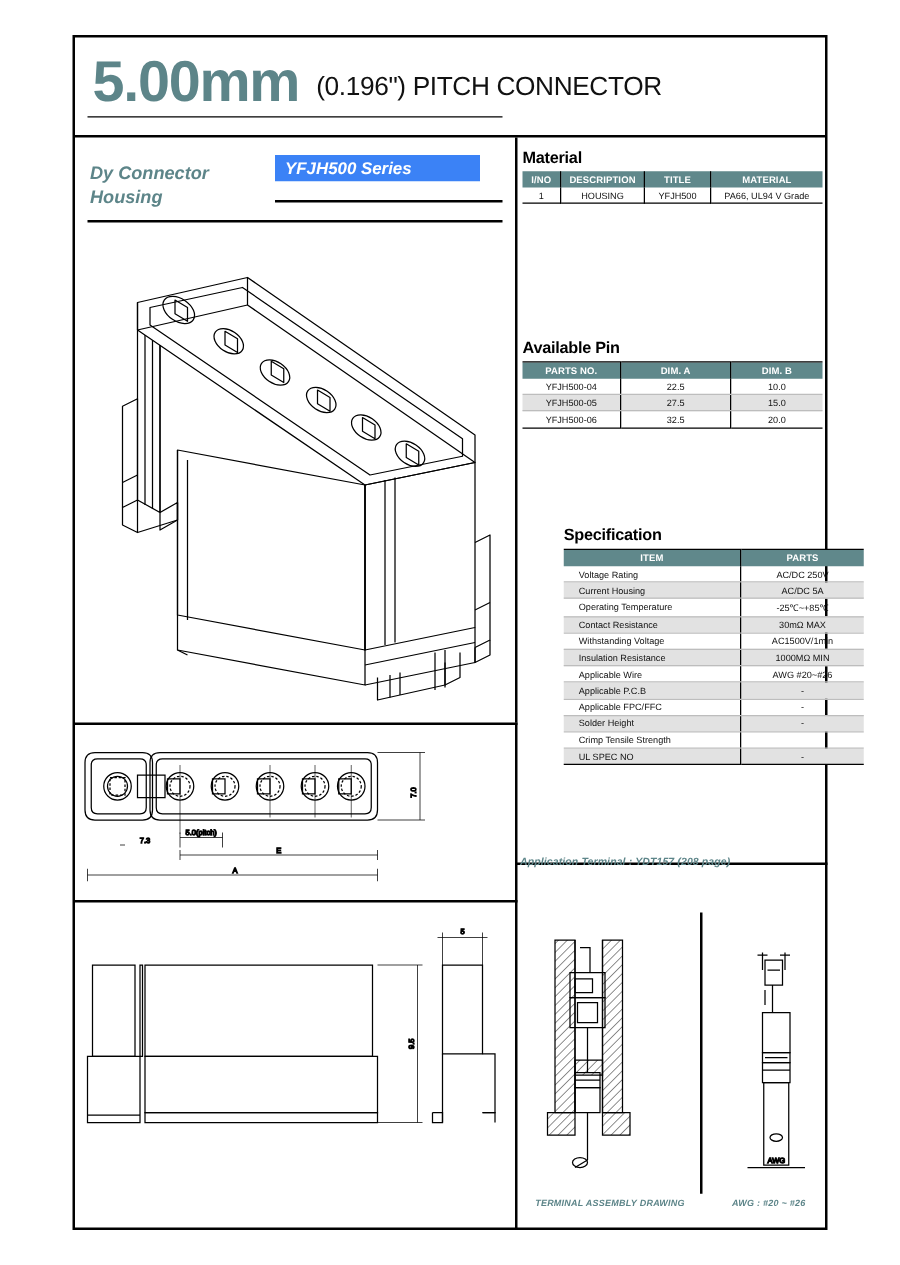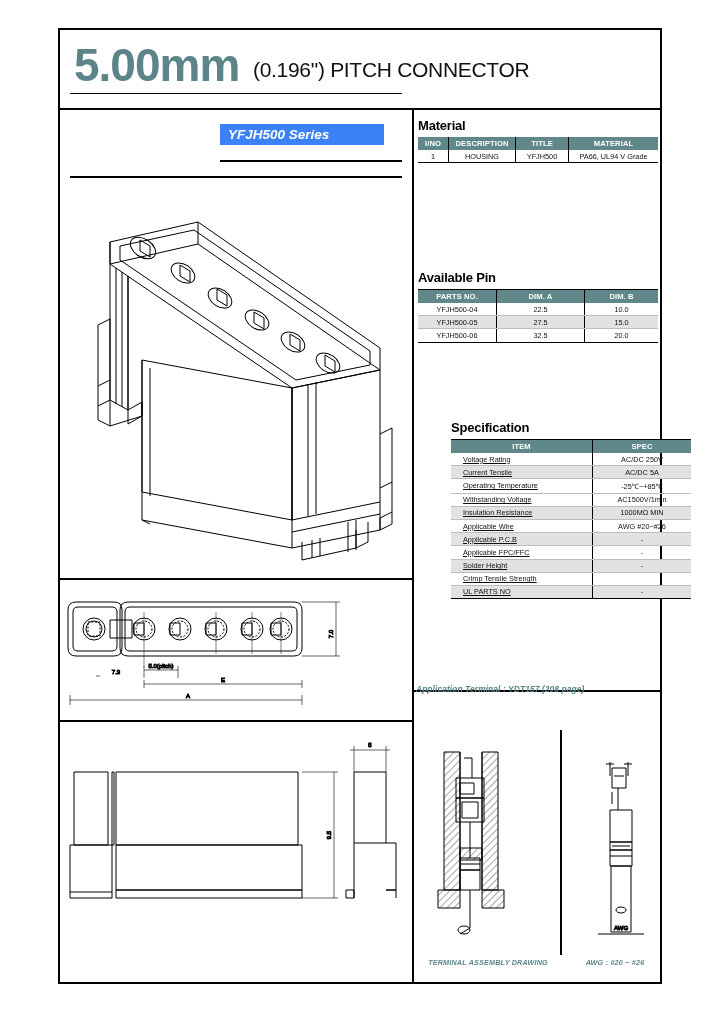--- a/index.html
+++ b/index.html
@@ -40,21 +40,21 @@
 
   
   #tbl-material td{border-bottom:none;}
   #tbl-material tbody td{border-bottom:1.2px solid #000;}
   #tbl-material .cdiv{border-right:1px solid #000;}
 
   
   #tbl-pin .cdiv{border-right:1px solid #000;}
 
   
-  #tbl-spec td.item{text-align:left;padding-left:12px;text-decoration:underline;}
+  #tbl-spec td.item{text-align:left;padding-left:12px;}
   #tbl-spec td.val{text-align:center;}
   #tbl-spec .cdiv{border-right:1.1px solid #000;}
 
   .appterm{position:absolute;left:356px;top:654px;font-size:8.4px;font-style:italic;font-weight:bold;color:#5d8589;letter-spacing:0.1px;}
 
   
   .dwg-vdiv{position:absolute;left:500px;top:700px;width:1.5px;height:225px;background:#000;}
   .cap{position:absolute;font-size:7.2px;font-style:italic;font-weight:bold;color:#5d8589;letter-spacing:0.2px;}
   .cap1{left:358px;top:928px;width:140px;text-align:center;}
   .cap2{left:506px;top:928px;width:98px;text-align:center;}
@@ -74,20 +74,24 @@
     <div class="title-sub">(0.196") PITCH CONNECTOR</div>
   </div>
 
   <div class="vsplit"></div>
   <div class="vsplit2"></div>
   <div class="hsplit-left"></div>
   <div class="hsplit-left2"></div>
   <div class="hsplit-right"></div>
 
   <div class="ruleA"></div>
+  <div class="dyname">
+    <span>Dy Connector</span><br>
+    <span>Housing</span>
+  </div>
   <div class="seriesbox">
     <span>YFJH500 Series</span>
   </div>
   <div class="ruleB"></div>
   <div class="ruleC"></div>
 
   <div style="position:absolute;left:20px;top:190px;">
   <svg width="330" height="345" viewBox="0 0 330 345">
     <g class="nofill" stroke-linejoin="round">
 
@@ -203,36 +207,40 @@
       </tbody>
     </table>
   </div>
 
   <div class="sec" style="top:390px;margin-left:33px;">
     <div class="sec-h">Specification</div>
     <table class="dt bordered" id="tbl-spec">
       <thead>
         <tr>
           <th style="width:137px;" class="cdiv">ITEM</th>
-          <th>SPEC</th>
+          <th>PARTS</th>
         </tr>
       </thead>
       <tbody>
         <tr>
               <td class="item cdiv">Voltage Rating</td>
               <td class="val">AC/DC 250V</td>
             </tr>
         <tr class="alt">
-              <td class="item cdiv">Current Tensile</td>
+              <td class="item cdiv">Current Housing</td>
               <td class="val">AC/DC 5A</td>
             </tr>
         <tr>
               <td class="item cdiv">Operating Temperature</td>
               <td class="val">-25℃~+85℃</td>
             </tr>
+        <tr class="alt">
+              <td class="item cdiv">Contact Resistance</td>
+              <td class="val">30mΩ MAX</td>
+            </tr>
         <tr>
               <td class="item cdiv">Withstanding Voltage</td>
               <td class="val">AC1500V/1min</td>
             </tr>
         <tr class="alt">
               <td class="item cdiv">Insulation Resistance</td>
               <td class="val">1000MΩ MIN</td>
             </tr>
         <tr>
               <td class="item cdiv">Applicable Wire</td>
@@ -248,21 +256,21 @@
             </tr>
         <tr class="alt">
               <td class="item cdiv">Solder Height</td>
               <td class="val">-</td>
             </tr>
         <tr>
               <td class="item cdiv">Crimp Tensile Strength</td>
               <td class="val"></td>
             </tr>
         <tr class="alt">
-              <td class="item cdiv">UL PARTS NO</td>
+              <td class="item cdiv">UL SPEC NO</td>
               <td class="val">-</td>
             </tr>
       </tbody>
     </table>
   </div>
 
   <div class="appterm">Application Terminal : YDT157 (208  page)</div>
 
   <div style="position:absolute;left:6px;top:562px;">
   <svg width="340" height="125" viewBox="0 0 340 125">

